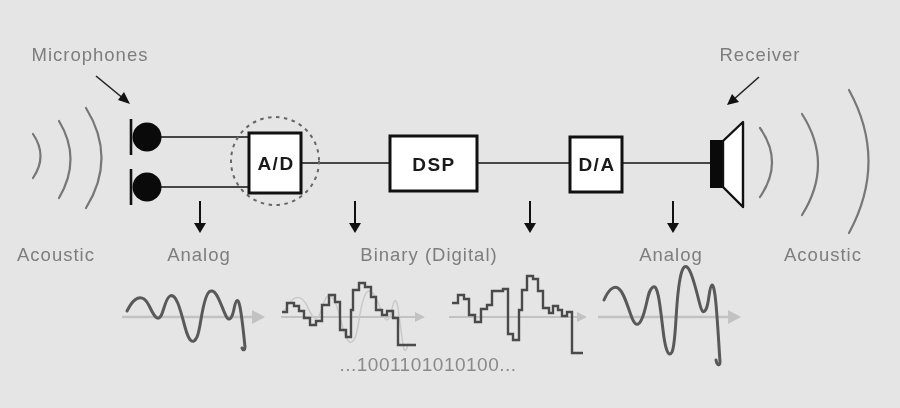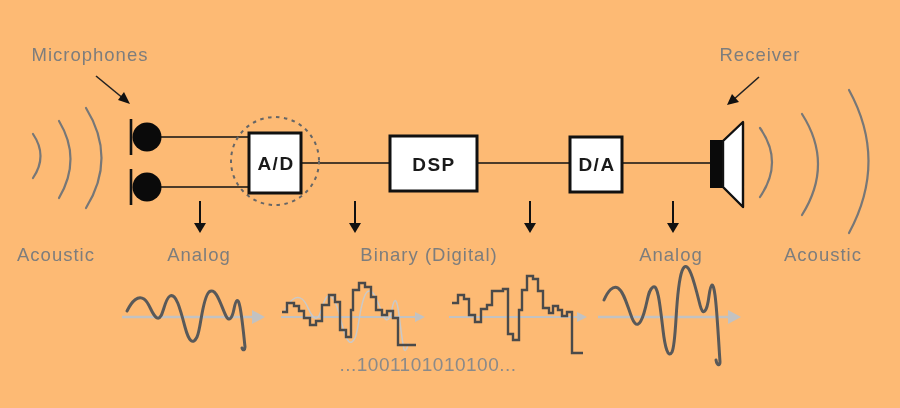--- a/index.html
+++ b/index.html
@@ -1,16 +1,16 @@
 <!DOCTYPE html>
 <html><head>
 <meta charset="utf-8">
 <style>
   html,body{margin:0;padding:0;background:#ffffff;}
-  #canvas{position:relative;width:900px;height:408px;background:#fdba74;overflow:hidden;
+  #canvas{position:relative;width:900px;height:408px;background:#e5e5e5;overflow:hidden;
           font-family:"Liberation Sans", sans-serif;}
   svg{display:block;}
   .lbl{fill:#7d7d7d;font-size:18.5px;letter-spacing:1px;}
   .binlbl{fill:#8a8a8a;font-size:19px;letter-spacing:0.5px;}
   .blocklbl{fill:#1a1a1a;font-size:19px;font-weight:600;letter-spacing:1.5px;}
   .box{fill:#ffffff;stroke:#111111;stroke-width:3;}
   .wire{stroke:#111111;stroke-width:1.6;fill:none;}
   .arc{stroke:#777777;stroke-width:2.2;fill:none;stroke-linecap:round;}
   .wave{stroke:#595959;stroke-width:3;fill:none;stroke-linecap:round;stroke-linejoin:round;}
   .stair{stroke:#4a4a4a;stroke-width:2.4;fill:none;stroke-linejoin:miter;}

